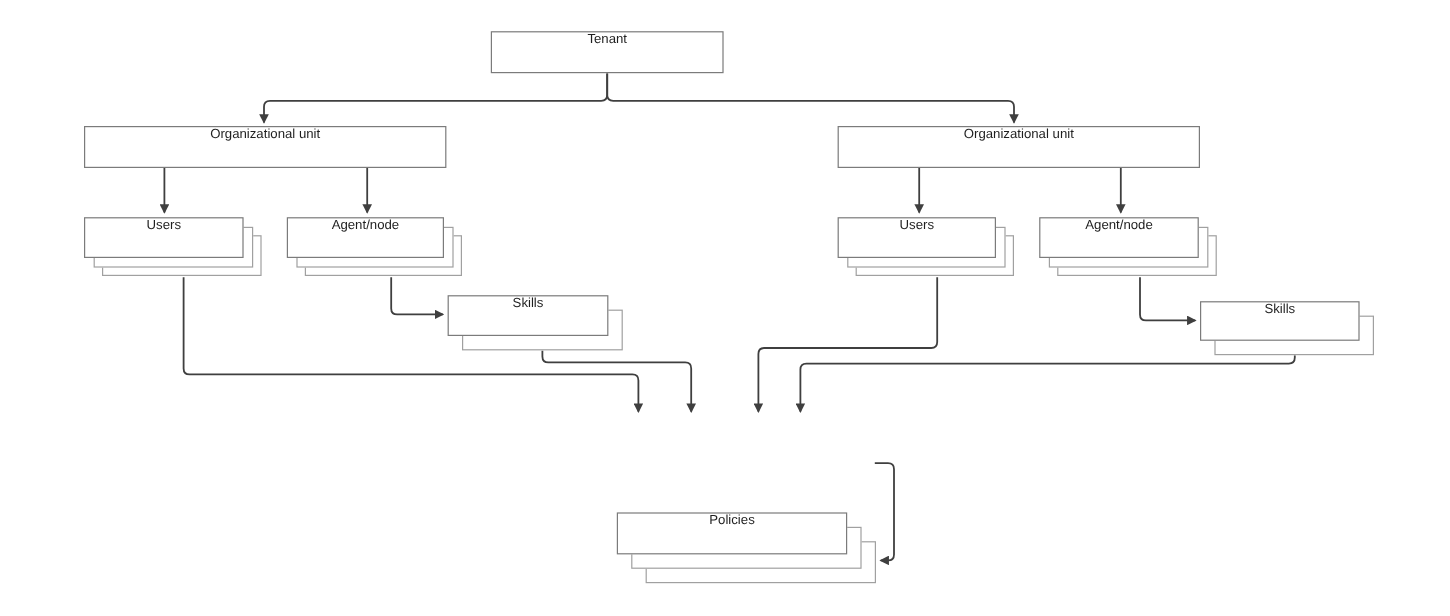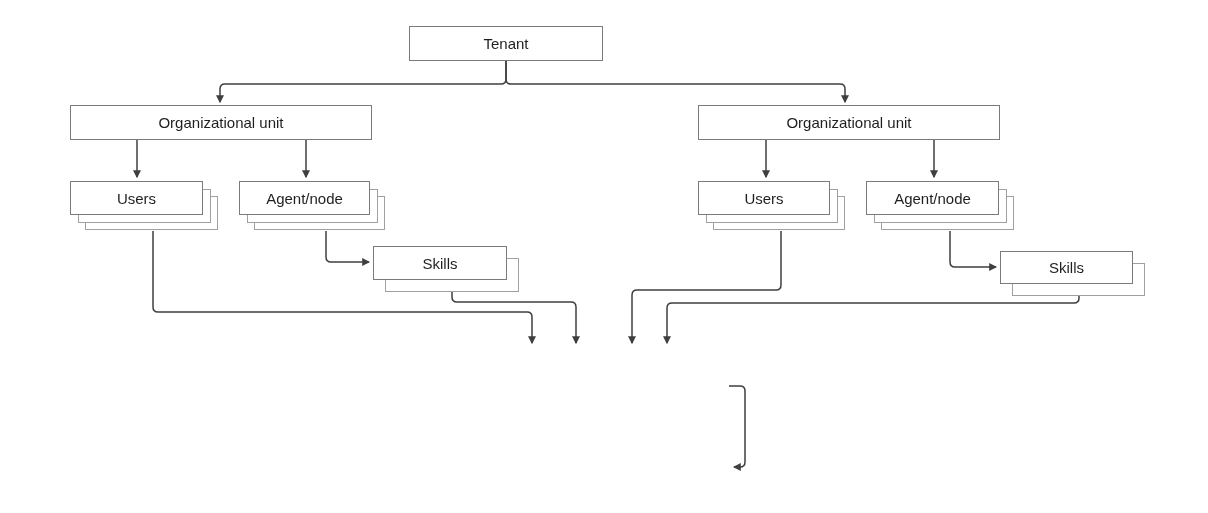--- a/index.html
+++ b/index.html
@@ -20,22 +20,22 @@
   .edge{fill:none;stroke:var(--line);stroke-width:1.5;}
   #arr path{fill:var(--line);}
   .node{position:absolute;}
   .node .shadow,.node .face{
     position:absolute;left:0;top:0;width:100%;height:100%;
     background:#ffffff;border:1px solid var(--shadow-border);
     box-sizing:border-box;
   }
   .node .face{
     border-color:var(--box-border);
-    display:flex;align-items:center;justify-content:center;
-    font-size:15px;color:var(--text);
+    display:flex;align-items:flex-start;justify-content:center;
+    font-size:11px;color:var(--text);
     white-space:nowrap;
   }
   .stack-sm .s1{transform:translate(8px,8px);}
   .stack-sm .s2{transform:translate(15px,15px);}
   .stack-one .s1{transform:translate(12px,12px);}
   .stack-lg .s1{transform:translate(12px,12px);}
   .stack-lg .s2{transform:translate(24px,24px);}
 </style>
 </head>
 <body>
@@ -121,14 +121,21 @@
   </div>
 
   <div class="node stack-one" style="left:1000px;top:251px;width:133px;height:33px">
     <div class="shadow s1"></div>
     <div class="face">
       <span>Skills</span>
     </div>
   </div>
 
 
+  <div class="node stack-lg" style="left:514px;top:427px;width:192px;height:35px">
+    <div class="shadow s2"></div>
+    <div class="shadow s1"></div>
+    <div class="face">
+      <span>Policies</span>
+    </div>
+  </div>
 
 </div>
 
 </body></html>

